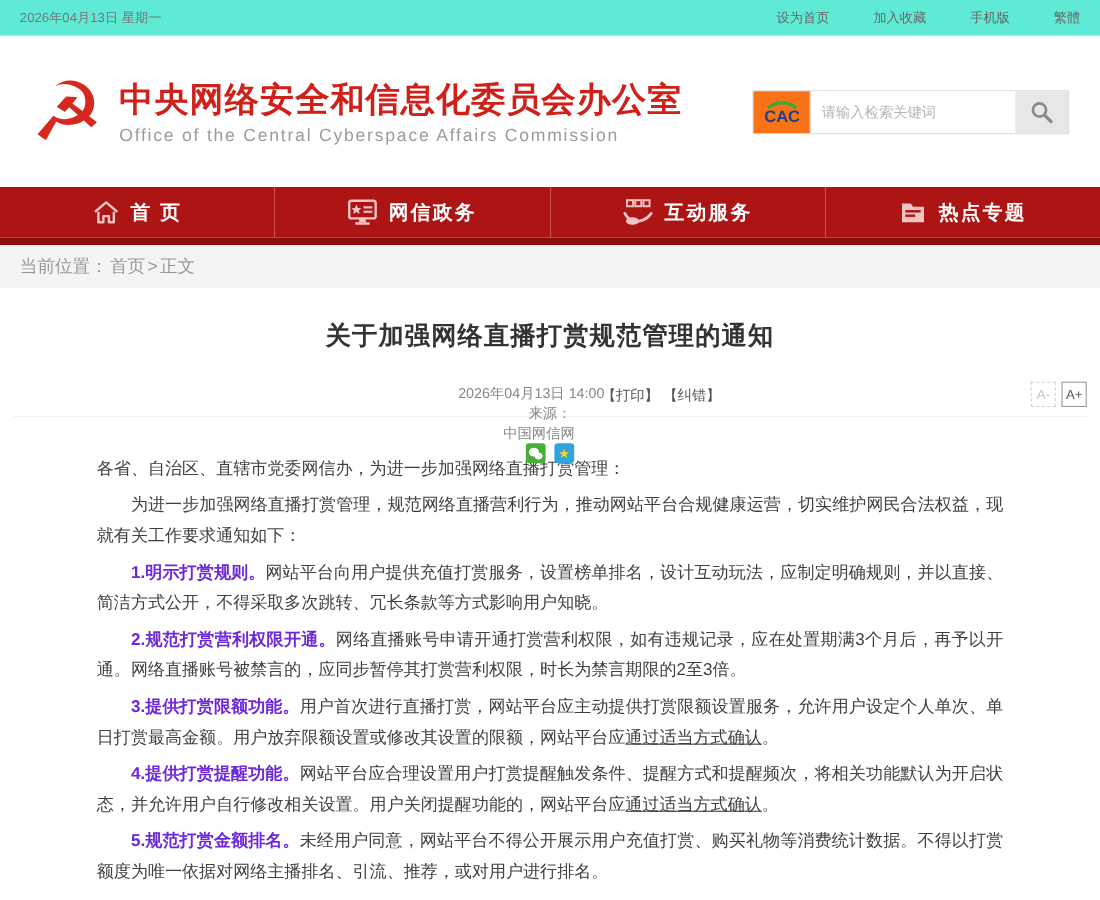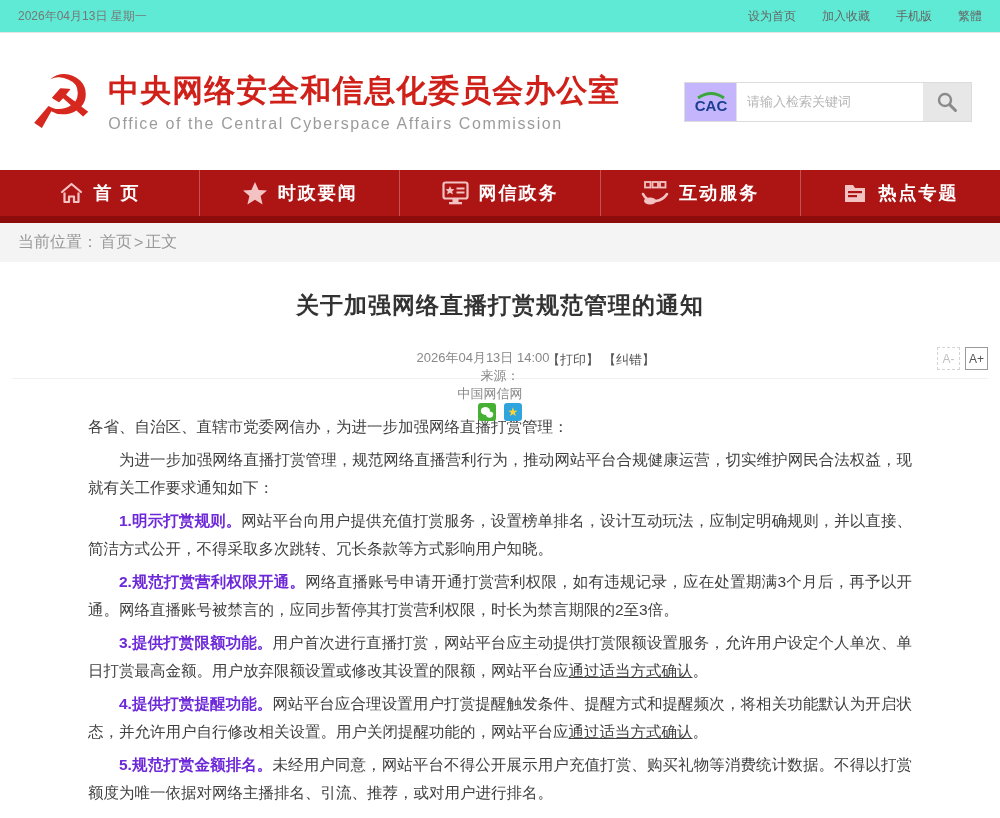--- a/index.html
+++ b/index.html
@@ -11,21 +11,21 @@
     width: 1000px;
     height: 818px;
     overflow: hidden;
   }
   
   .topbar {
     height: 33px; background: #5eead4; border-bottom: 1px solid #e4e4e4;
     display: flex; align-items: center; padding: 0 18px;
     font-size: 12px; color: #777;
   }
-  .topbar-links { margin-left: auto; display: flex; gap: 26px; }
+  .topbar-links { margin-left: auto; display: flex; gap: 40px; }
   .topbar-links span { cursor: pointer; color: #666; }
   
   .header {
     height: 137px; background: #fff;
     display: flex; align-items: center; padding: 0 28px;
   }
   .brand { display: flex; align-items: center; cursor: pointer; }
   .emblem {
     font-size: 74px; line-height: 74px; color: #d6281e;
     margin-right: 14px; font-family: "DejaVu Sans", sans-serif;
@@ -37,21 +37,21 @@
   .site-subtitle {
     font-size: 16px; color: #9b9b9b; letter-spacing: 1.6px; margin-top: 4px;
     white-space: nowrap;
   }
   .search-bar {
     margin-left: auto; display: flex; align-items: stretch;
     width: 288px; height: 40px; border: 1px solid #dcdcdc; background: #fff;
   }
   .cac-logo {
     width: 52px; display: flex; align-items: center; justify-content: center;
-    border-right: 1px solid #e2e2e2; background: #c4b5fd;
+    border-right: 1px solid #e2e2e2; background: #f97316;
   }
   .search-input {
     flex: 1; border: none; outline: none; padding: 8px 10px;
     font-size: 13px; color: #333; min-width: 0;
     font-family: "Liberation Sans", sans-serif;
   }
   .search-input::placeholder { color: #b5b5b5; }
   .search-btn {
     width: 48px; background: #e7e7e7; border: none; cursor: pointer;
     display: flex; align-items: center; justify-content: center;
@@ -156,28 +156,20 @@
 
 <div class="nav">
   <div class="nav-item">
     <span class="ico">
       <svg width="25" height="24" viewBox="0 0 25 24">
         <path d="M3 11 L12.5 3 L22 11" fill="none" stroke="#f3c3c3" stroke-width="2.2" stroke-linecap="round" stroke-linejoin="round"></path>
         <path d="M5.5 11.5 V21 H10 V15.5 H15 V21 H19.5 V11.5" fill="none" stroke="#f3c3c3" stroke-width="2.2" stroke-linejoin="round"></path>
       </svg>
     </span>
     <span>首 页</span>
-  </div>
-  <div class="nav-item">
-    <span class="ico">
-      <svg width="26" height="25" viewBox="0 0 26 25">
-        <polygon points="13,1 16.6,9 25,9.6 18.6,15 20.6,23.5 13,18.8 5.4,23.5 7.4,15 1,9.6 9.4,9" fill="#f3c3c3"></polygon>
-      </svg>
-    </span>
-    <span>时政要闻</span>
   </div>
   <div class="nav-item">
     <span class="ico">
       <svg width="27" height="24" viewBox="0 0 27 24">
         <rect x="1.5" y="1.5" width="24" height="16" rx="2" fill="none" stroke="#f3c3c3" stroke-width="2.2"></rect>
         <polygon points="8,5 9.4,8 12.5,8.3 10.2,10.3 10.9,13.5 8,11.8 5.1,13.5 5.8,10.3 3.5,8.3 6.6,8" fill="#f3c3c3"></polygon>
         <rect x="14.5" y="6.5" width="8" height="2" fill="#f3c3c3"></rect>
         <rect x="14.5" y="10.5" width="8" height="2" fill="#f3c3c3"></rect>
         <rect x="10.5" y="18" width="6" height="3" fill="#f3c3c3"></rect>
         <rect x="7" y="21" width="13" height="2.3" fill="#f3c3c3"></rect>

